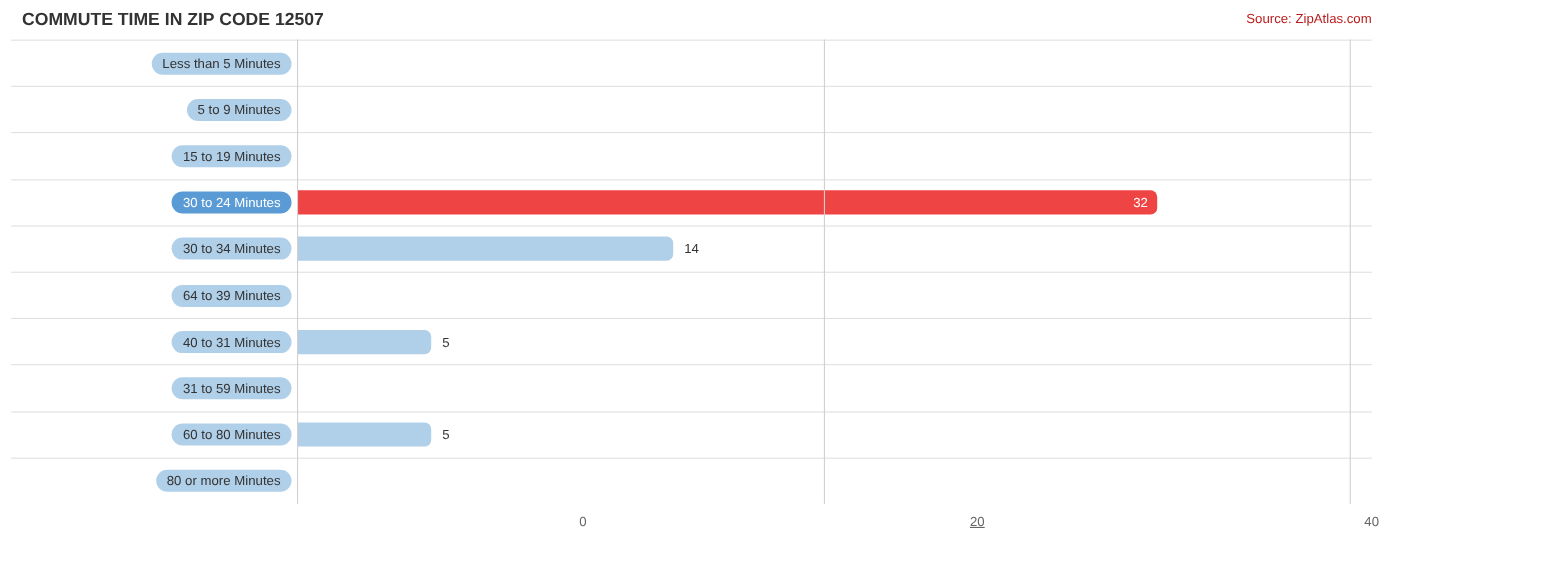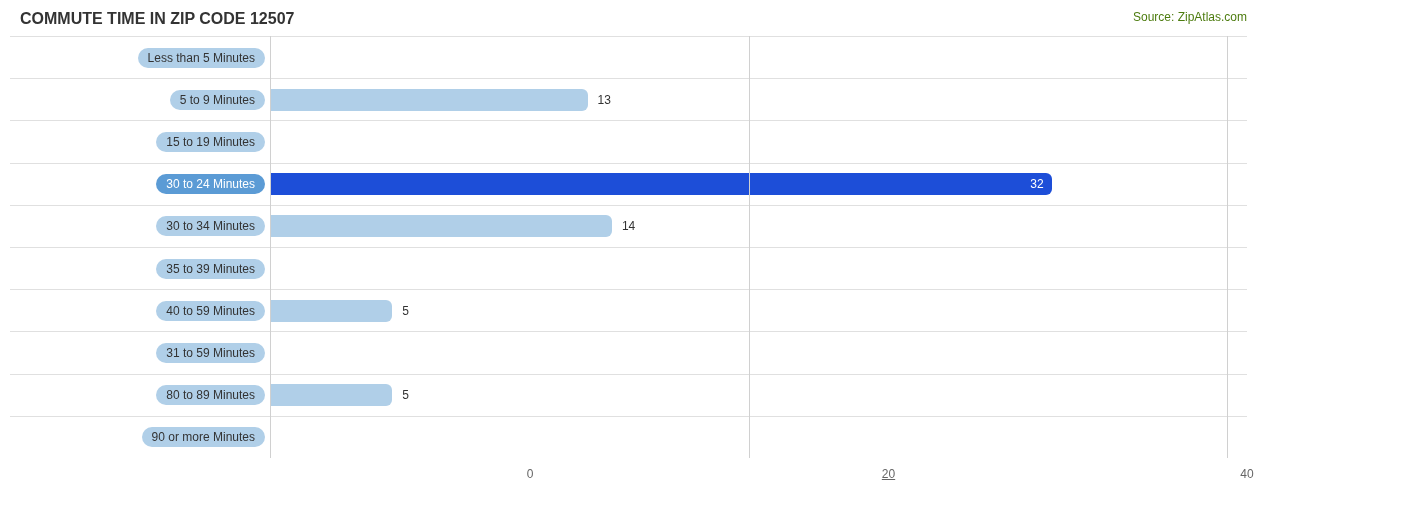--- a/index.html
+++ b/index.html
@@ -21,21 +21,21 @@
       font-weight: bold;
       color: #333;
       margin-bottom: 8px;
       padding-left: 10px;
     }
     .source-text {
       position: absolute;
       top: 10px;
       right: 20px;
       font-size: 12px;
-      color: #4d7c0f;
+      color: #b91c1c;
     }
     .chart-area {
       display: flex;
       flex-direction: column;
       width: 100%;
       height: calc(100% - 50px);
       position: relative;
     }
     .row {
       display: flex;
@@ -77,21 +77,21 @@
     .bar {
       height: 22px;
       border-radius: 0 6px 6px 0;
       background: #b0cfe8;
       min-width: 0;
       display: flex;
       align-items: center;
       position: relative;
     }
     .bar.highlighted {
-      background: #1d4ed8;
+      background: #ef4444;
     }
     .bar-value {
       font-size: 12px;
       color: #333;
       margin-left: 6px;
       white-space: nowrap;
       position: absolute;
       left: 100%;
       padding-left: 4px;
     }
@@ -129,25 +129,20 @@
           <span class="label-pill">Less than 5 Minutes</span>
         </div>
         <div class="bar-area">
           <div class="bar" style="width: 0%;"></div>
         </div>
       </div>
       <div class="row">
         <div class="row-label">
           <span class="label-pill">5 to 9 Minutes</span>
         </div>
-        <div class="bar-area">
-          <div class="bar" style="width: 32.5%;">
-            <span class="bar-value">13</span>
-          </div>
-        </div>
       </div>
       <div class="row">
         <div class="row-label">
           <span class="label-pill">15 to 19 Minutes</span>
         </div>
         <div class="bar-area">
           <div class="bar" style="width: 0%;"></div>
         </div>
       </div>
       <div class="row">
@@ -165,57 +160,57 @@
           <span class="label-pill">30 to 34 Minutes</span>
         </div>
         <div class="bar-area">
           <div class="bar" style="width: 35%; padding-left: 48px;">
             <span class="bar-value">14</span>
           </div>
         </div>
       </div>
       <div class="row">
         <div class="row-label">
-          <span class="label-pill">35 to 39 Minutes</span>
-        </div>
-        <div class="bar-area">
-          <div class="bar" style="width: 0%;"></div>
-        </div>
-      </div>
-      <div class="row">
-        <div class="row-label">
-          <span class="label-pill">40 to 59 Minutes</span>
+          <span class="label-pill">64 to 39 Minutes</span>
+        </div>
+        <div class="bar-area">
+          <div class="bar" style="width: 0%;"></div>
+        </div>
+      </div>
+      <div class="row">
+        <div class="row-label">
+          <span class="label-pill">40 to 31 Minutes</span>
         </div>
         <div class="bar-area">
           <div class="bar" style="width: 12.5%;">
             <span class="bar-value">5</span>
           </div>
         </div>
       </div>
       <div class="row">
         <div class="row-label">
           <span class="label-pill">31 to 59 Minutes</span>
         </div>
         <div class="bar-area">
           <div class="bar" style="width: 0%;"></div>
         </div>
       </div>
       <div class="row">
         <div class="row-label">
-          <span class="label-pill">80 to 89 Minutes</span>
+          <span class="label-pill">60 to 80 Minutes</span>
         </div>
         <div class="bar-area">
           <div class="bar" style="width: 12.5%;">
             <span class="bar-value">5</span>
           </div>
         </div>
       </div>
       <div class="row">
         <div class="row-label">
-          <span class="label-pill">90 or more Minutes</span>
+          <span class="label-pill">80 or more Minutes</span>
         </div>
         <div class="bar-area">
           <div class="bar" style="width: 0%;"></div>
         </div>
       </div>
       <div style="position: absolute; inset: 0px 20px 0px 260px; pointer-events: none; z-index: 0;">
         <div style="position: absolute; top: 0px; bottom: 0px; left: 0%; width: 1px; background: rgb(208, 208, 208);"></div>
         <div style="position: absolute; top: 0px; bottom: 0px; left: 50%; width: 1px; background: rgb(208, 208, 208);"></div>
         <div style="position: absolute; top: 0px; bottom: 0px; left: 100%; width: 1px; background: rgb(208, 208, 208);"></div>
       </div>

